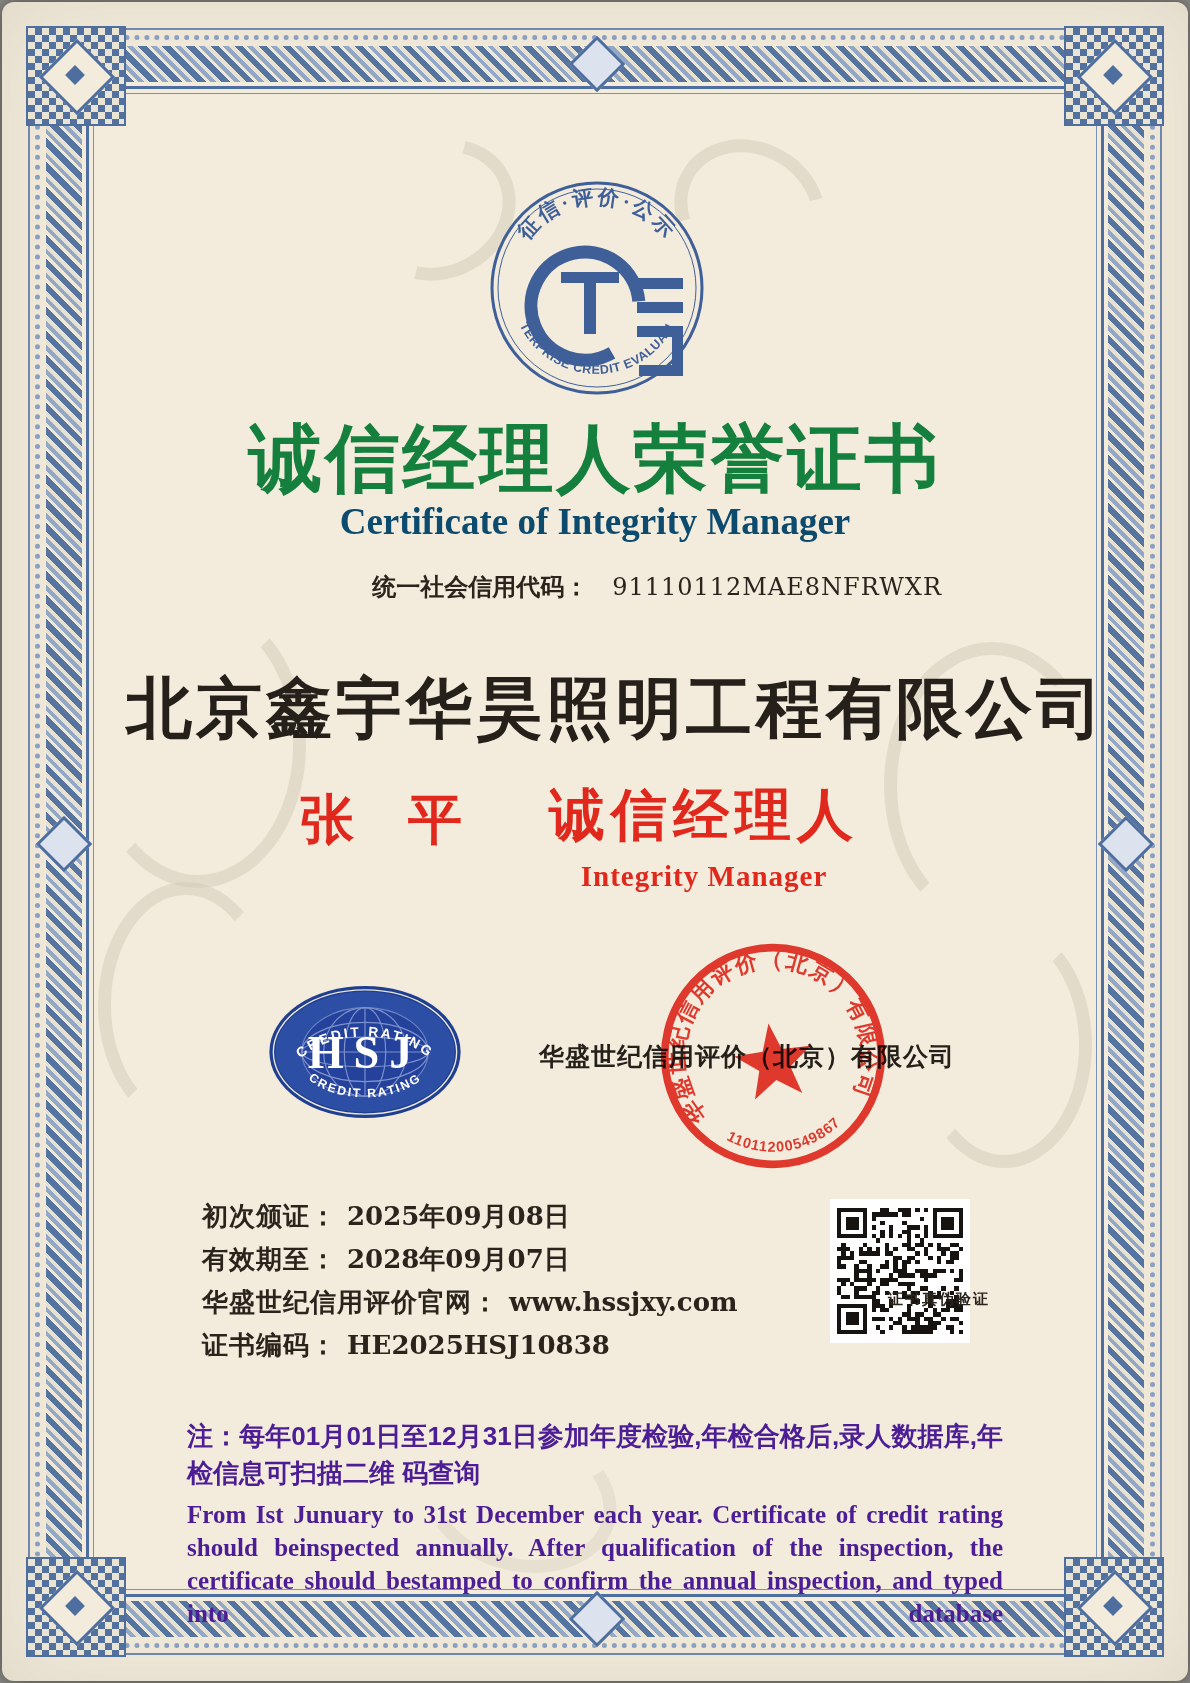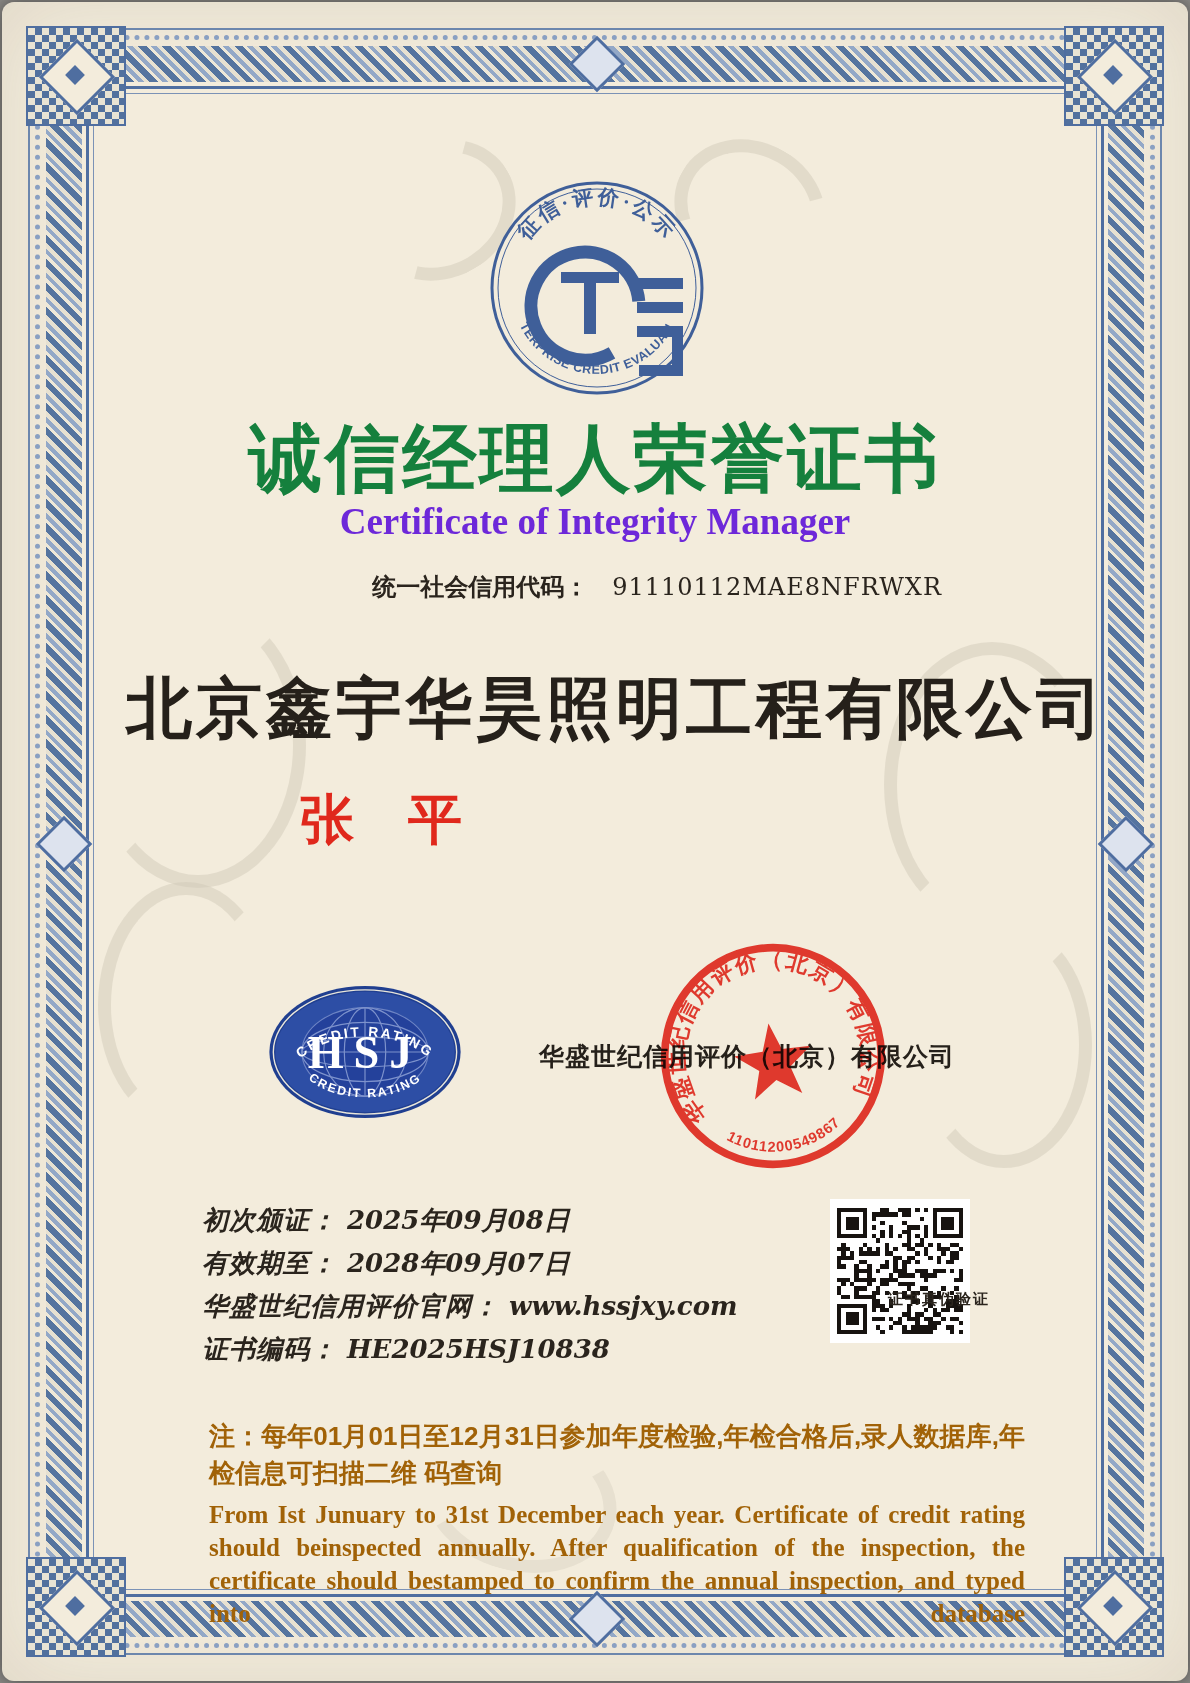--- a/index.html
+++ b/index.html
@@ -28,44 +28,44 @@
 
   
   .flo{position:absolute;border:13px solid #d2cbba;border-radius:50%;opacity:.5;}
   .flo-q{border-left-color:transparent;border-top-color:transparent;}
   .flo-p{border-right-color:transparent;border-bottom-color:transparent;}
 
   
   .abs{position:absolute;}
   .title-cn{left:0;right:0;top:408px;text-align:center;font-size:74px;font-weight:900;
             letter-spacing:3px;color:#15803d;}
-  .title-en{left:0;right:0;top:498px;text-align:center;font-size:37px;font-weight:700;color:#6d28d9;}
+  .title-en{left:0;right:0;top:498px;text-align:center;font-size:37px;font-weight:700;color:#0c4a6e;}
   .credit-line{top:569px;right:246px;font-size:24px;color:#2a241d;white-space:nowrap;}
   .credit-line .lbl{font-family:"Liberation Sans","DejaVu Sans",sans-serif;font-weight:700;}
   .credit-line .val{font-family:"DejaVu Serif",serif;letter-spacing:1px;margin-left:24px;}
   .company{left:0;right:0;top:662px;text-align:center;font-size:66px;font-weight:900;
            letter-spacing:4px;color:#25201a;white-space:nowrap;margin-left:42px;}
   .person{left:140px;top:782px;width:320px;text-align:right;font-size:54px;font-weight:900;color:#e0281c;}
   .honor{left:470px;top:776px;width:464px;text-align:center;color:#e0281c;}
   .honor-cn{font-size:56px;font-weight:900;letter-spacing:6px;}
   .honor-en{font-size:29px;font-weight:700;margin-top:6px;letter-spacing:1px;}
   .hsj{left:264px;top:981px;width:198px;height:138px;}
   .issuer{left:520px;top:1038px;width:450px;text-align:center;font-size:25px;font-weight:700;
           letter-spacing:1px;color:#25201a;}
   .stamp{left:655px;top:938px;width:232px;height:232px;opacity:.9;mix-blend-mode:multiply;transform:rotate(-8deg);}
   .fields{left:200px;top:1200px;font-size:26px;font-weight:700;color:#2a241d;}
-  .fields .row{margin-bottom:15px;height:28px;line-height:36px;font-style:italic;}
+  .fields .row{margin-bottom:15px;height:28px;line-height:28px;}
   .fields .flbl{letter-spacing:1px;}
   .fields .fval{font-family:"DejaVu Serif",serif;margin-left:10px;}
   .qr-box{left:828px;top:1197px;width:140px;height:144px;background:#ffffff;
           display:flex;align-items:center;justify-content:center;}
   .qr-box svg{width:126px;height:126px;}
   .qr-caption{left:808px;top:1288px;width:180px;text-align:right;font-size:15px;font-weight:700;
               letter-spacing:2px;color:#2a241d;}
-  .note{left:207px;top:1416px;width:816px;color:#a16207;}
+  .note{left:185px;top:1416px;width:816px;color:#4c1d95;}
   .note-cn{font-family:"Liberation Sans","DejaVu Sans",sans-serif;font-weight:700;font-size:26px;
            line-height:37px;text-align:justify;}
   .note-en{font-weight:700;font-size:25px;line-height:33px;text-align:justify;margin-top:6px;}
   .note-en::after{content:"";display:inline-block;width:100%;}
 </style>
 </head>
 <body>
 
 <div class="page">
   <div class="paper">
@@ -119,20 +119,24 @@
     <div class="abs title-cn">诚信经理人荣誉证书</div>
     <div class="abs title-en">Certificate of Integrity Manager</div>
 
     <div class="abs credit-line">
       <span class="lbl">统一社会信用代码：</span><span class="val">91110112MAE8NFRWXR</span>
     </div>
 
     <div class="abs company">北京鑫宇华昊照明工程有限公司</div>
 
     <div class="abs person">张　平</div>
+    <div class="abs honor">
+      <div class="honor-cn">诚信经理人</div>
+      <div class="honor-en">Integrity Manager</div>
+    </div>
 
     <svg class="abs hsj" viewBox="0 0 200 140">
       <ellipse cx="100" cy="70" rx="97" ry="67" fill="#203f90"></ellipse>
       <ellipse cx="100" cy="70" rx="91" ry="61" fill="#2d4ea5"></ellipse>
       <ellipse cx="100" cy="70" rx="93" ry="63" fill="none" stroke="#e9e6da" stroke-width="1.4"></ellipse>
       <g stroke="#7d92cc" stroke-width="1.2" fill="none">
         <ellipse cx="100" cy="70" rx="64" ry="45" fill="#24419b" stroke="#6d84c4"></ellipse>
         <ellipse cx="100" cy="70" rx="64" ry="15"></ellipse>
         <ellipse cx="100" cy="70" rx="64" ry="30"></ellipse>
         <ellipse cx="100" cy="70" rx="21" ry="45"></ellipse>

